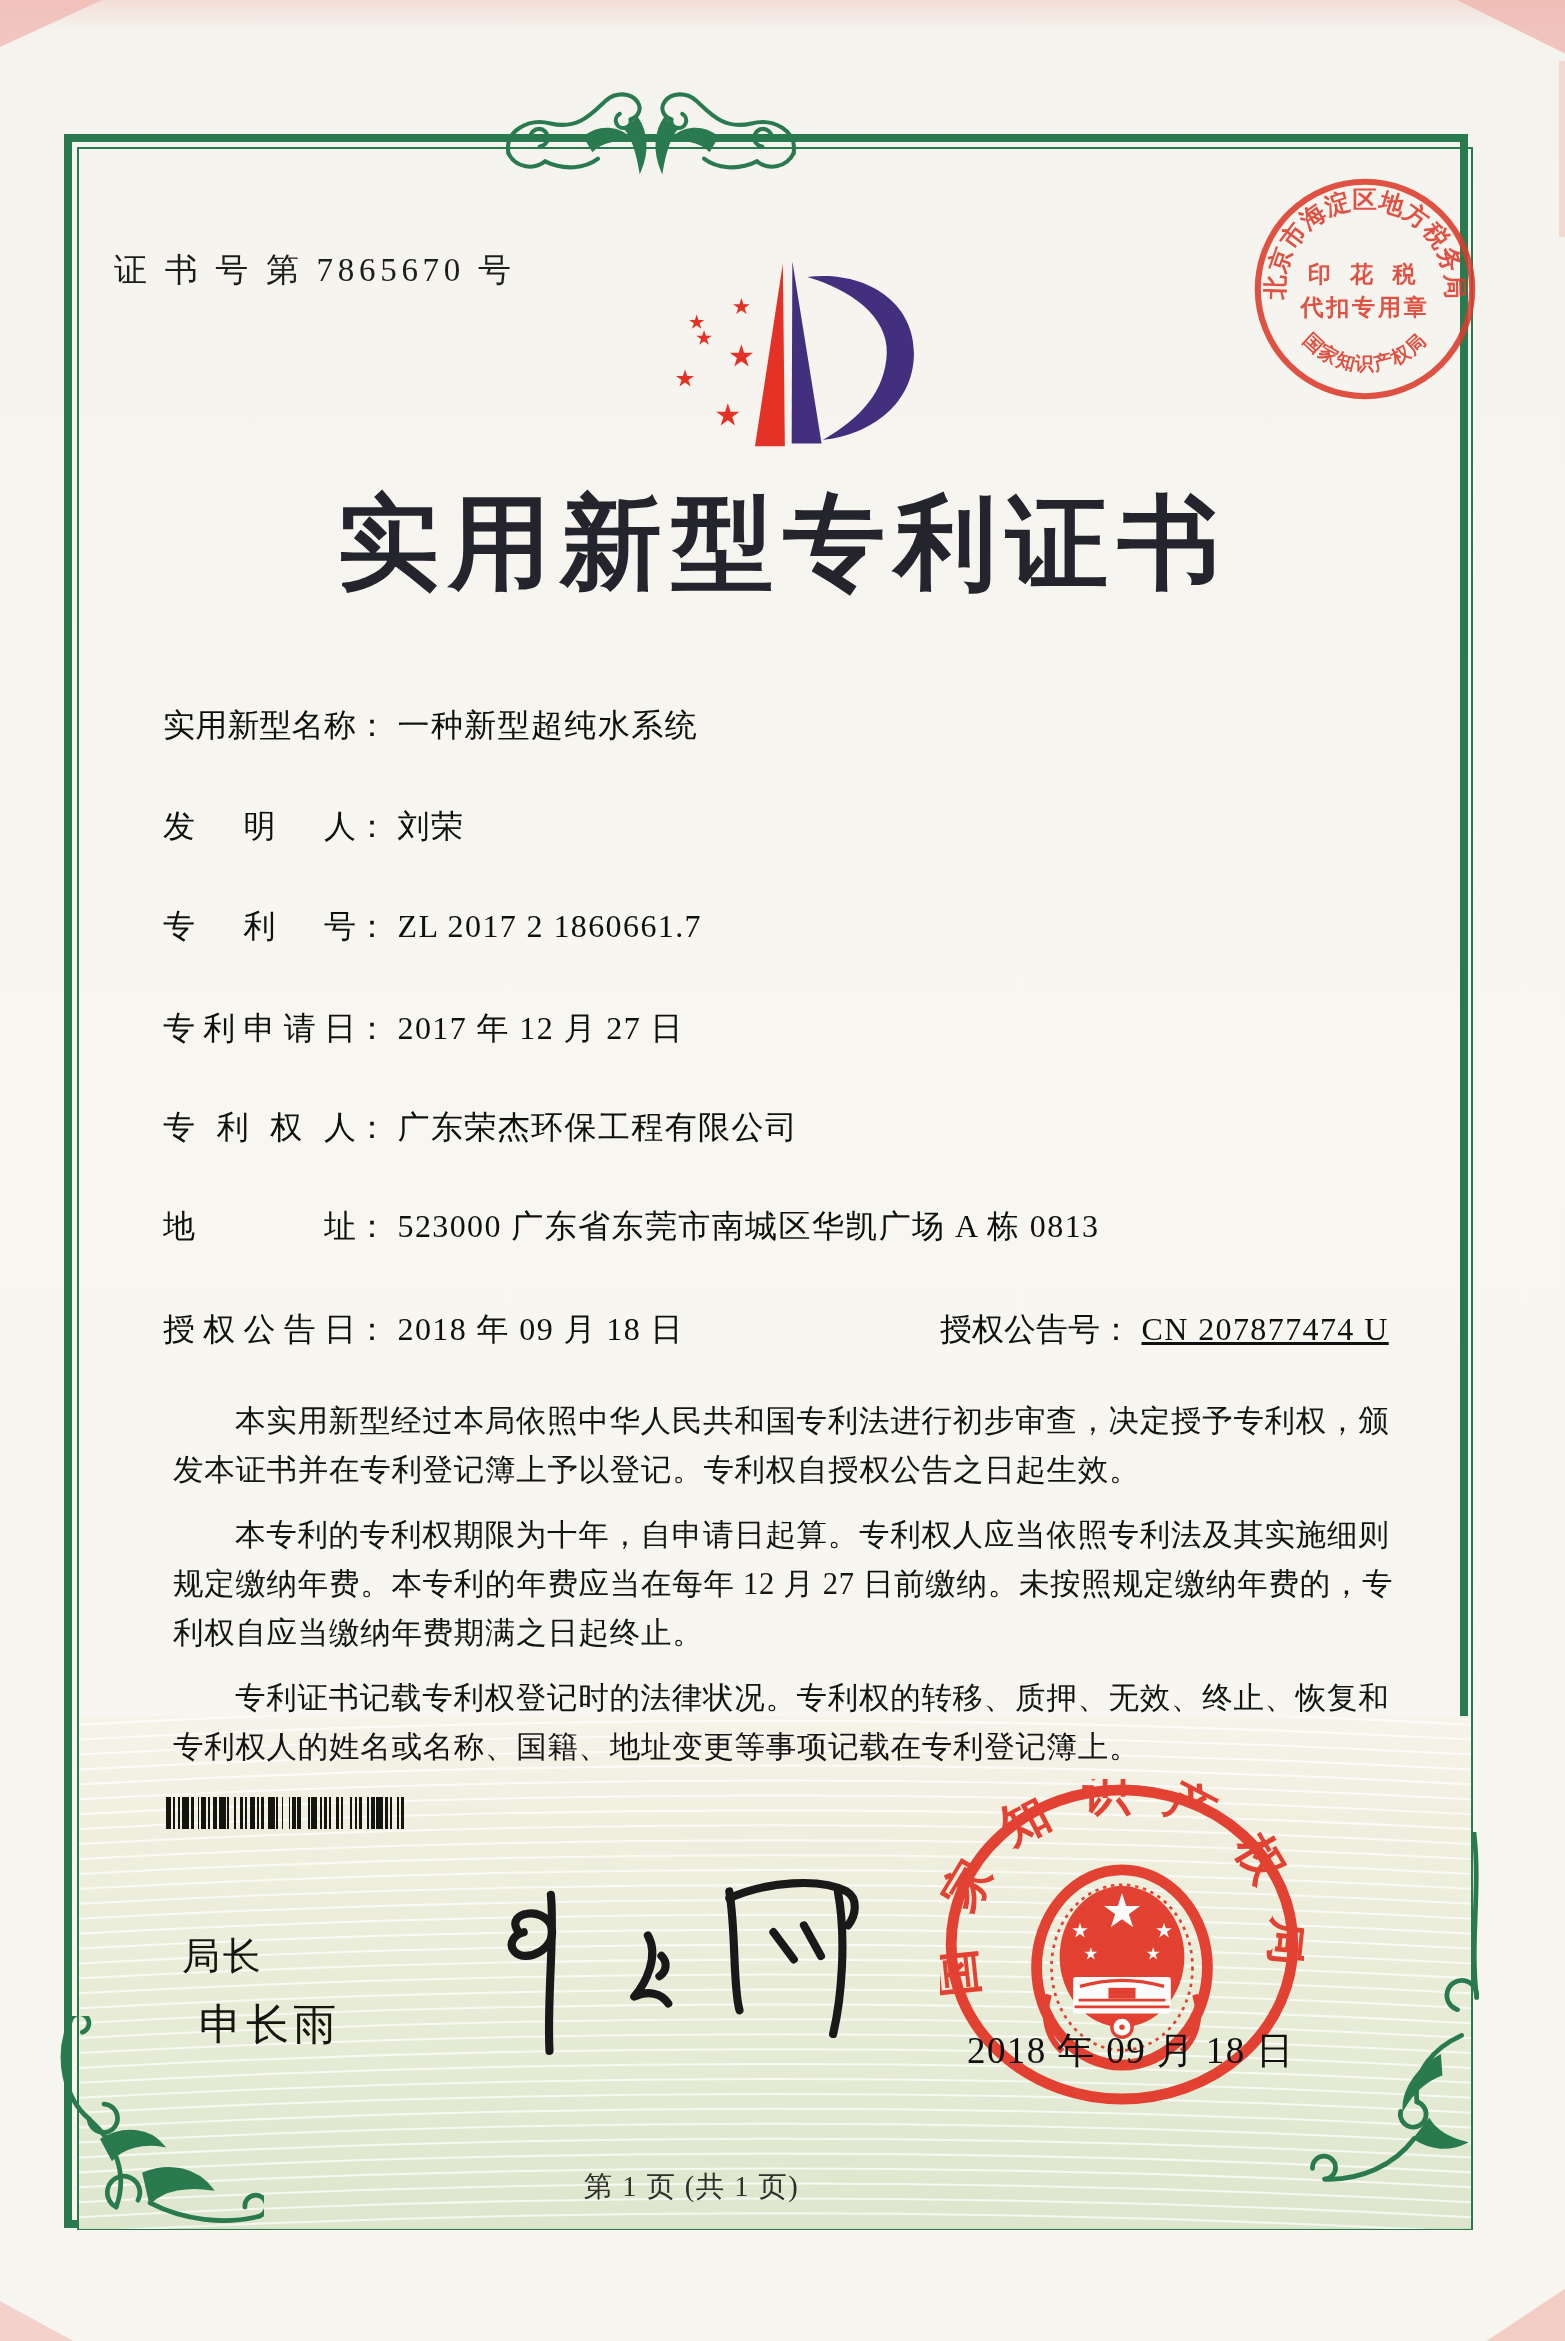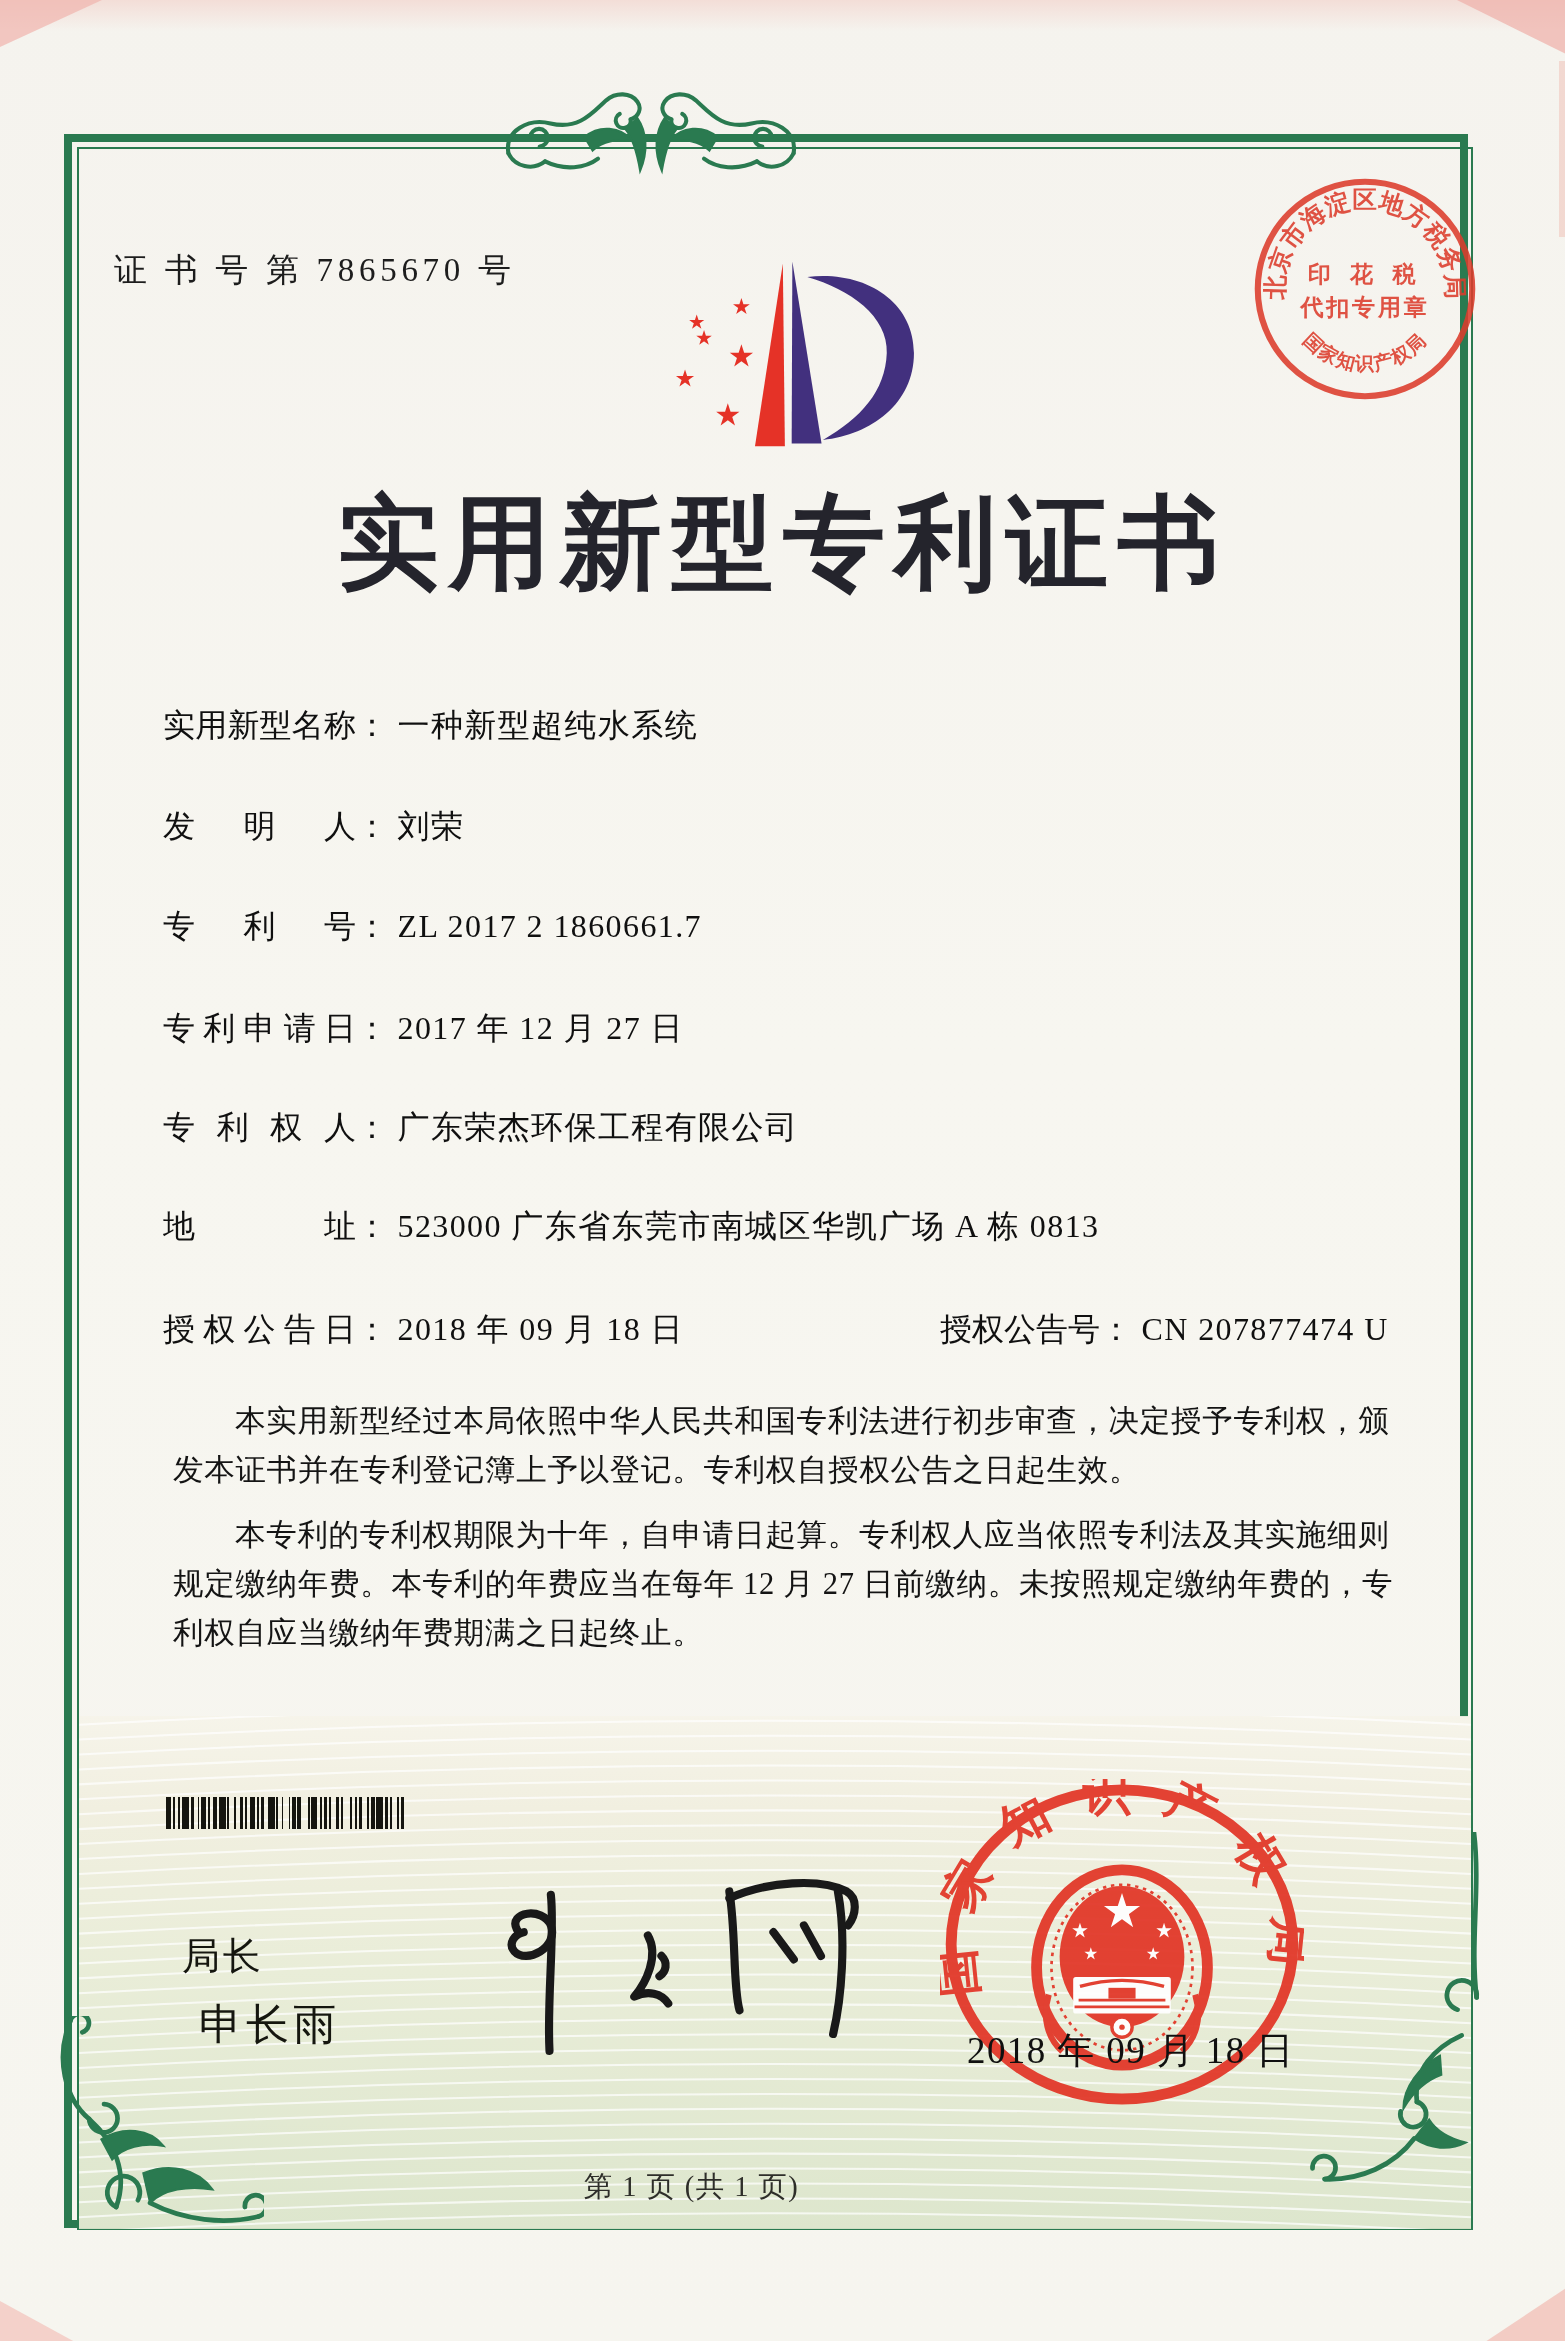--- a/index.html
+++ b/index.html
@@ -24,21 +24,21 @@
 
   .txt{position:absolute;color:#1b1b1b;white-space:nowrap;}
   .certno{left:114px;top:248px;font-size:33px;letter-spacing:4.7px;color:#1d1d1d;}
   .title{left:0;top:476px;width:1566px;text-align:center;font-size:102px;font-weight:700;
          letter-spacing:9.5px;color:#24242c;}
 
   .frow{position:absolute;left:163px;font-size:32px;color:#101010;}
   .flabel{display:inline-block;width:193px;text-align:justify;text-align-last:justify;vertical-align:bottom;}
   .fcolon{display:inline-block;margin-right:9.5px;}
   .fvalue{letter-spacing:1.4px;}
-  .frow.right{left:940px;}
+  .frow.right{left:940px;text-decoration:underline;}
   .frow.right .flabel2{display:inline-block;}
 
   .paras{position:absolute;left:157px;top:1381px;width:1255px;font-size:30.5px;line-height:49px;
          color:#141414;letter-spacing:0.7px;z-index:3;}
   .paras p{margin:16px;text-indent:62px;white-space:normal;}
 
   .waves{position:absolute;left:79px;top:1716px;z-index:1;}
   .barcode{position:absolute;left:166px;top:1797px;width:242px;height:32px;display:flex;z-index:3;}
   .barcode div{height:100%;}
 
@@ -218,20 +218,21 @@
   <div class="frow" style="top:1308px;">
     <span class="flabel">授权公告日</span><span class="fcolon">：</span><span class="fvalue">2018 年 09 月 18 日</span>
   </div>
   <div class="frow right" style="top:1308px;">
     <span class="flabel2">授权公告号</span><span class="fcolon">：</span><span class="fvalue">CN 207877474 U</span>
   </div>
 
   <div class="paras">
     <p>本实用新型经过本局依照中华人民共和国专利法进行初步审查，决定授予专利权，颁发本证书并在专利登记簿上予以登记。专利权自授权公告之日起生效。</p>
     <p>本专利的专利权期限为十年，自申请日起算。专利权人应当依照专利法及其实施细则规定缴纳年费。本专利的年费应当在每年 12 月 27 日前缴纳。未按照规定缴纳年费的，专利权自应当缴纳年费期满之日起终止。</p>
+    <p>专利证书记载专利权登记时的法律状况。专利权的转移、质押、无效、终止、恢复和专利权人的姓名或名称、国籍、地址变更等事项记载在专利登记簿上。</p>
   </div>
 
   <div class="barcode" id="barcode">
       <div style="width: 5.3px; background: rgb(21, 21, 15);"></div>
       <div style="width: 1.8px; background: transparent;"></div>
       <div style="width: 1.8px; background: rgb(21, 21, 15);"></div>
       <div style="width: 3.5px; background: transparent;"></div>
       <div style="width: 1.8px; background: rgb(21, 21, 15);"></div>
       <div style="width: 1.8px; background: transparent;"></div>
       <div style="width: 7px; background: rgb(21, 21, 15);"></div>

